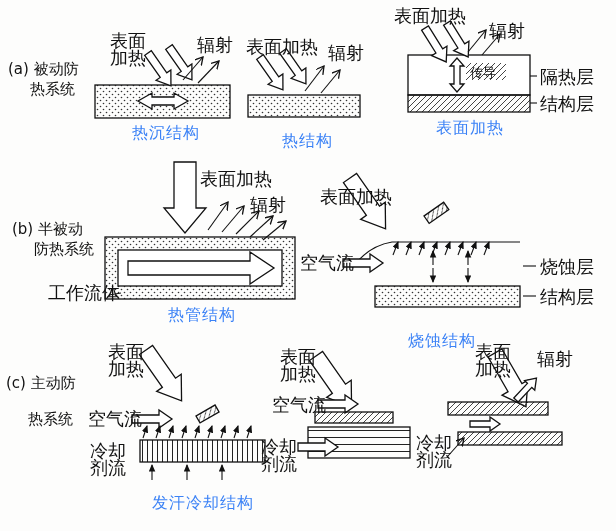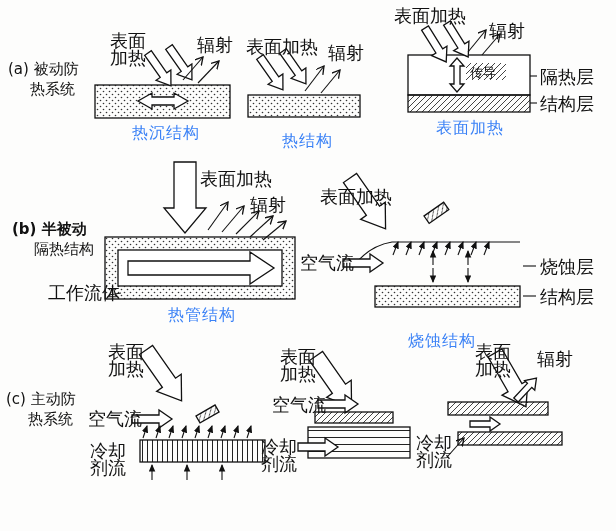--- a/index.html
+++ b/index.html
@@ -178,42 +178,43 @@
   <span class="lbl" style="left:328px; top:44px;">辐射</span>
   <span class="cap" style="left:282px; top:121px;margin-top:10px;">热结构</span>
 
   <span class="lbl" style="left:394px; top:7px;">表面加热</span>
   <span class="lbl" style="left:489px; top:22px;">辐射</span>
   <span class="lbl small" style="left:470px; top:64px;">传导</span>
   <span class="lbl" style="left:540px; top:68px;">隔热层</span>
   <span class="lbl" style="left:540px; top:95px;">结构层</span>
   <span class="cap" style="left:436px; top:118px;">表面加热</span>
 
-  <span class="seclbl" style="left:12px; top:220px;font-weight:bold;">(b) 半被动</span>
-  <span class="seclbl" style="left:34px; top:240px;">隔热结构</span>
+  <span class="seclbl" style="left:12px; top:220px;">(b) 半被动</span>
+  <span class="seclbl" style="left:34px; top:240px;">防热系统</span>
 
   <span class="lbl" style="left:200px; top:170px;">表面加热</span>
   <span class="lbl" style="left:250px; top:196px;">辐射</span>
   <span class="lbl" style="left:48px; top:284px;">工作流体</span>
   <span class="cap" style="left:168px; top:305px;">热管结构</span>
 
   <span class="lbl" style="left:320px; top:188px;">表面加热</span>
   <span class="lbl" style="left:300px; top:254px;">空气流</span>
   <span class="lbl" style="left:540px; top:258px;text-align:center;">烧蚀层</span>
   <span class="lbl" style="left:540px; top:288px;">结构层</span>
   <span class="cap" style="left:408px; top:311px;margin-top:20px;">烧蚀结构</span>
 
-  <span class="seclbl" style="left:6px; top:390px;">(c) 主动防</span>
+  <span class="seclbl" style="left:6px; top:374px;">(c) 主动防</span>
   <span class="seclbl" style="left:28px; top:410px;">热系统</span>
 
   <span class="lbl ctr" style="left:108px; top:343px; width:38px;">表面
 加热</span>
   <span class="lbl" style="left:88px; top:410px;">空气流</span>
   <span class="lbl ctr" style="left:90px; top:442px; width:38px;">冷却
 剂流</span>
+  <span class="cap" style="left:152px; top:493px;">发汗冷却结构</span>
 
   <span class="lbl ctr" style="left:280px; top:348px; width:38px;">表面
 加热</span>
   <span class="lbl" style="left:272px; top:396px;">空气流</span>
   <span class="lbl ctr" style="left:261px; top:438px; width:38px;">冷却
 剂流</span>
 
   <span class="lbl ctr" style="left:475px; top:343px; width:38px;">表面
 加热</span>
   <span class="lbl" style="left:537px; top:350px;">辐射</span>

